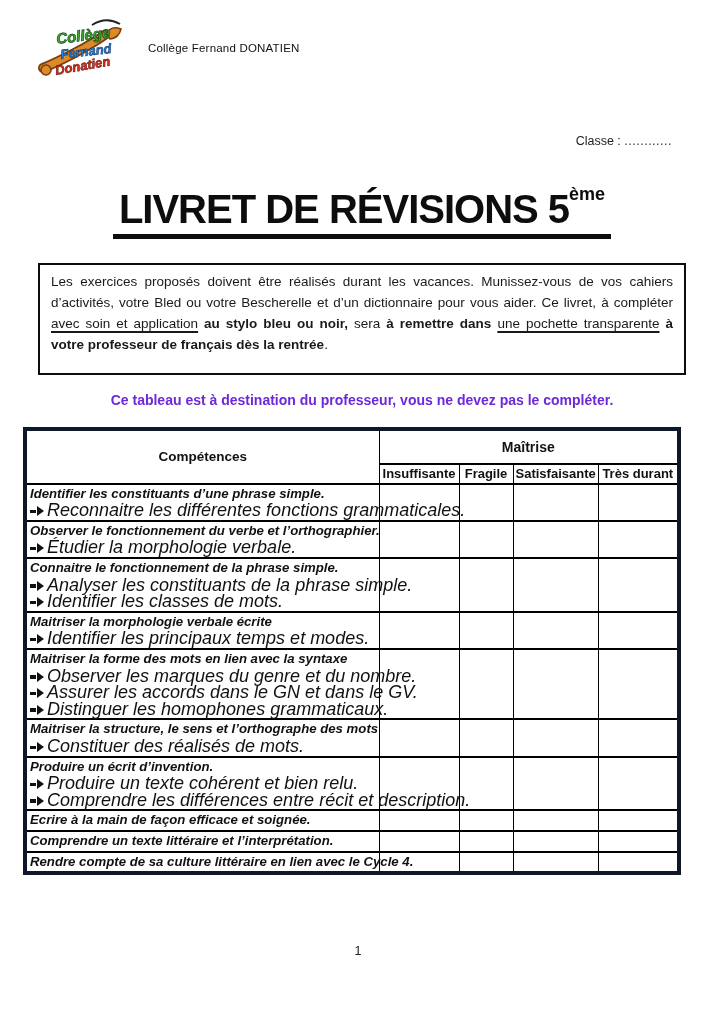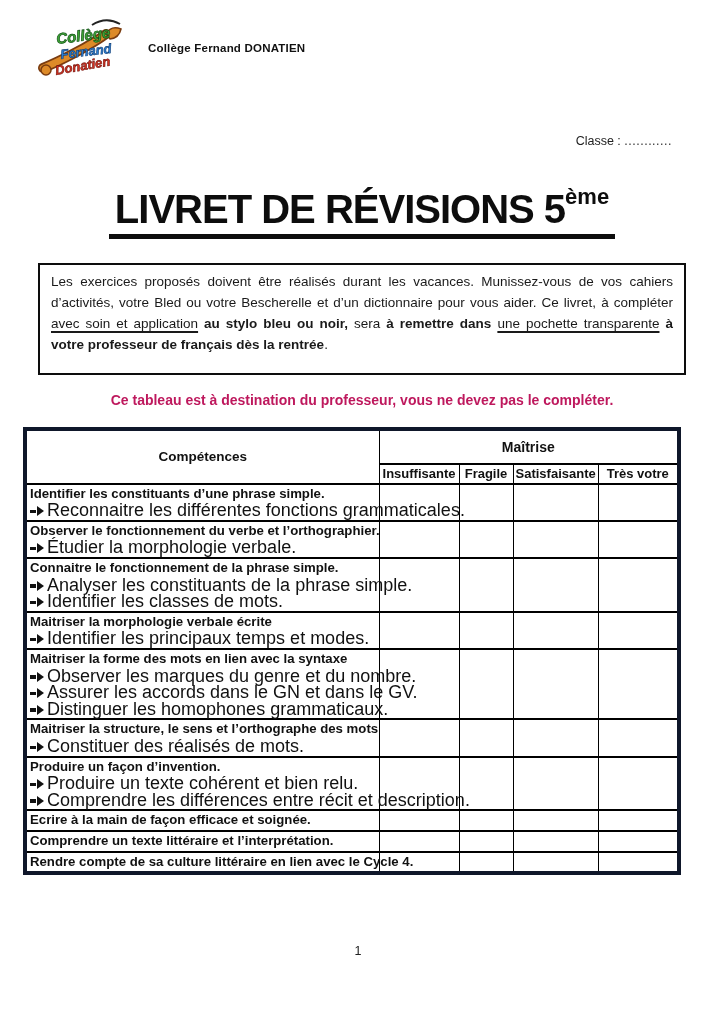--- a/index.html
+++ b/index.html
@@ -20,21 +20,21 @@
   
   .brand-row {
     display: flex;
     align-items: center;
     padding: 16px 0 0 36px;
     height: 86px;
   }
   .logo { width: 102px; height: 68px; flex: 0 0 auto; }
   .school-name {
     font-size: 11.5px;
-    font-weight: bold;
+    font-weight: normal;
     margin-left: 10px;
     margin-top: -6px;
     letter-spacing: 0.2px;
   }
 
   
   .identity-row {
     display: flex;
     align-items: baseline;
     margin-top: 48px;
@@ -56,21 +56,21 @@
     line-height: 1.05;
   }
   .main-title {
     font-size: 40px;
     font-weight: bold;
     letter-spacing: -1px;
     color: #0d0d0d;
     white-space: nowrap;
   }
   .main-title .sup {
-    font-size: 22px;
+    font-size: 18px;
     vertical-align: top;
     position: relative;
     top: -3px;
     letter-spacing: 0;
   }
 
   
   .notice-box {
     margin: 24px 38px 0 38px;
     border: 2px solid #0d0d0d;
@@ -95,21 +95,21 @@
     text-align: center;
     font-size: 15px;
     font-weight: bold;
     color: #0d0d0d;
   }
   .section-subheading {
     margin-top: 17px;
     text-align: center;
     font-size: 14px;
     font-weight: bold;
-    color: #be185d;
+    color: #6d28d9;
   }
 
   
   table.competences {
     border-collapse: collapse;
     table-layout: fixed;
     width: 654px;
     margin: 19px 0 0 23px;
     border: 4px solid #0f172a;
   }
@@ -134,20 +134,21 @@
   th.level {
     font-size: 13px;
     font-weight: bold;
     text-align: center;
     height: 20px;
     padding: 0 2px;
   }
   td.comp-cell {
     padding: 1px 3px 1px 3px;
     vertical-align: top;
+    font-style: italic;
   }
   .comp-title {
     font-weight: bold;
     font-size: 13.2px;
     line-height: 16.6px;
     white-space: nowrap;
   }
   .comp-item {
     font-size: 18px;
     line-height: 16.6px;
@@ -238,21 +239,21 @@
     </colgroup>
     <thead>
       <tr>
         <th class="col-competences" rowspan="2">Compétences</th>
         <th class="group-maitrise" colspan="4">Maîtrise</th>
       </tr>
       <tr>
         <th class="level">Insuffisante</th>
         <th class="level">Fragile</th>
         <th class="level">Satisfaisante</th>
-        <th class="level">Très votre</th>
+        <th class="level">Très durant</th>
       </tr>
     </thead>
     <tbody id="competences-body">
         <tr>
           <td class="comp-cell">
             <div class="comp-title">Identifier les constituants d’une phrase simple.</div>
             <div class="comp-item"><span class="arrow-icon"></span><span>Reconnaitre les différentes fonctions grammaticales.</span></div>
           </td>
           <td class="level-cell">&nbsp;</td>
           <td class="level-cell">&nbsp;</td>
@@ -307,21 +308,21 @@
             <div class="comp-title">Maitriser la structure, le sens et l’orthographe des mots</div>
             <div class="comp-item"><span class="arrow-icon"></span><span>Constituer des réalisés de mots.</span></div>
           </td>
           <td class="level-cell">&nbsp;</td>
           <td class="level-cell">&nbsp;</td>
           <td class="level-cell">&nbsp;</td>
           <td class="level-cell">&nbsp;</td>
         </tr>
         <tr>
           <td class="comp-cell">
-            <div class="comp-title">Produire un façon d’invention.</div>
+            <div class="comp-title">Produire un écrit d’invention.</div>
             <div class="comp-item"><span class="arrow-icon"></span><span>Produire un texte cohérent et bien relu.</span></div>
             <div class="comp-item"><span class="arrow-icon"></span><span>Comprendre les différences entre récit et description.</span></div>
           </td>
           <td class="level-cell">&nbsp;</td>
           <td class="level-cell">&nbsp;</td>
           <td class="level-cell">&nbsp;</td>
           <td class="level-cell">&nbsp;</td>
         </tr>
         <tr>
           <td class="comp-cell">

